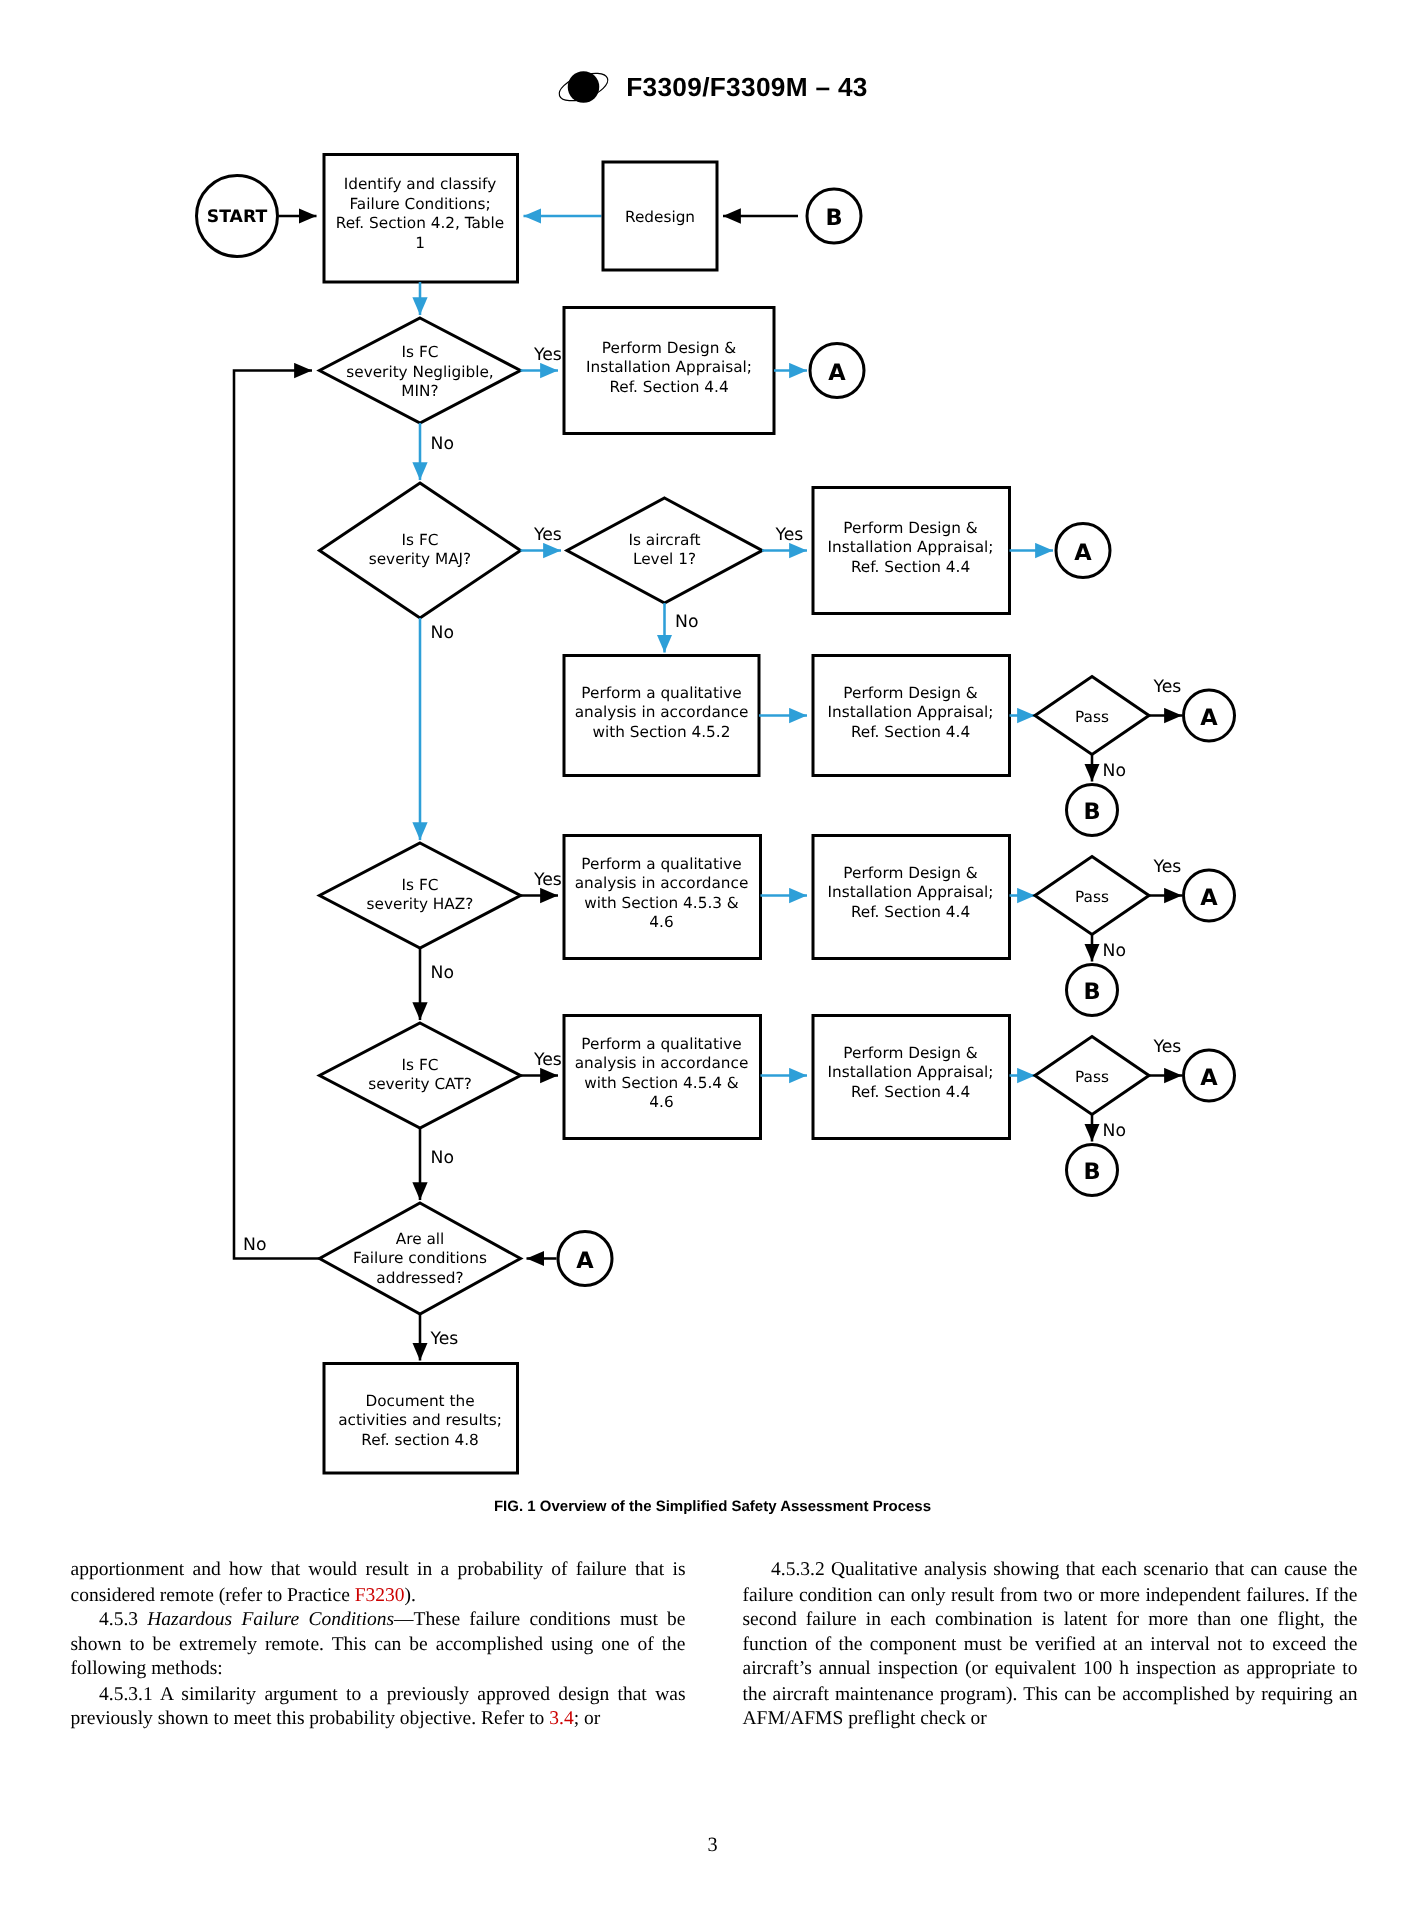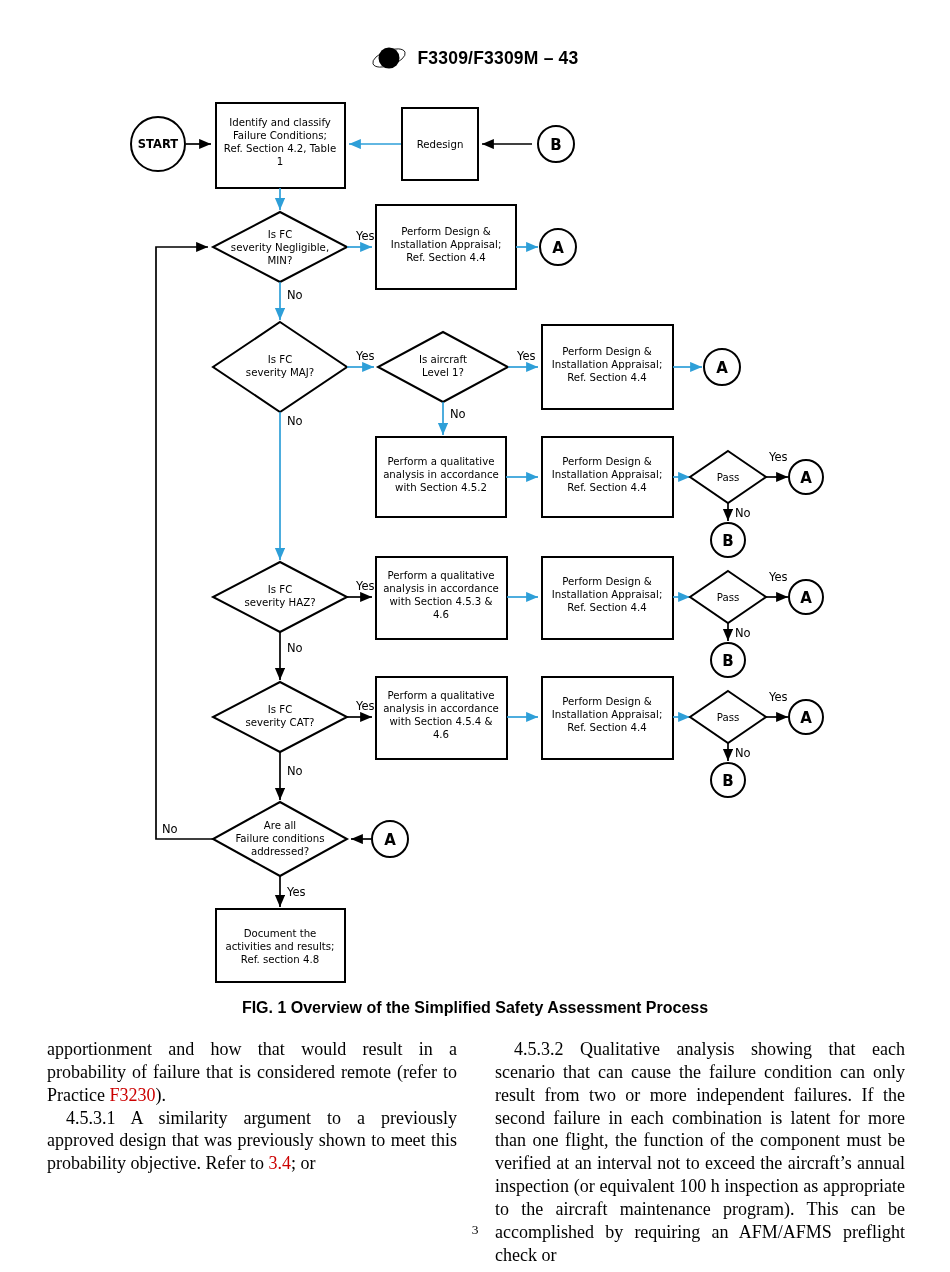--- a/index.html
+++ b/index.html
@@ -47,35 +47,35 @@
   .flow-svg { display: block; width: 950px; height: 910px; }
 
   .fig-caption {
     position: absolute;
     top: 999px;
     left: 0;
     width: 950px;
     text-align: center;
     font-family: "Liberation Sans", sans-serif;
     font-weight: bold;
-    font-size: 16px;
+    font-size: 10px;
   }
 
   
   .columns {
     position: absolute;
     top: 1038px;
     left: 47px;
     width: 858px;
     display: flex;
     gap: 38px;
   }
   .col { width: 410px; }
   .para {
-    font-size: 18px;
+    font-size: 13px;
     line-height: 1.27;
     text-align: justify;
     text-justify: inter-word;
     margin: 0;
     hyphens: manual;
   }
   .para + .para { margin-top: 0; }
   .indent { text-indent: 19px; }
   .ital { font-style: italic; }
   .link { color: #cc0000; }
@@ -298,20 +298,21 @@
   <text class="node-text" x="280" y="858" text-anchor="middle">activities and results;</text>
   <text class="node-text" x="280" y="871" text-anchor="middle">Ref. section 4.8</text>
 </svg>
 </div>
 
 <div class="fig-caption">FIG. 1 Overview of the Simplified Safety Assessment Process</div>
 
 <div class="columns">
   <div class="col">
     <p class="para"><span>apportionment and how that would result in a probability of failure that is considered remote (refer to Practice </span><span class="link">F3230</span><span>).</span></p>
+    <p class="para indent"><span>4.5.3 </span><span class="ital">Hazardous Failure Conditions</span><span>—These failure conditions must be shown to be extremely remote. This can be accomplished using one of the following methods:</span></p>
     <p class="para indent"><span>4.5.3.1 A similarity argument to a previously approved design that was previously shown to meet this probability objective. Refer to </span><span class="link">3.4</span><span>; or</span></p>
   </div>
   <div class="col">
     <p class="para indent">4.5.3.2 Qualitative analysis showing that each scenario that can cause the failure condition can only result from two or more independent failures. If the second failure in each combination is latent for more than one flight, the function of the component must be verified at an interval not to exceed the aircraft’s annual inspection (or equivalent 100 h inspection as appropriate to the aircraft maintenance program). This can be accomplished by requiring an AFM/AFMS preflight check or</p>
   </div>
 </div>
 
 <div class="page-number">3</div>
 
 </body></html>

